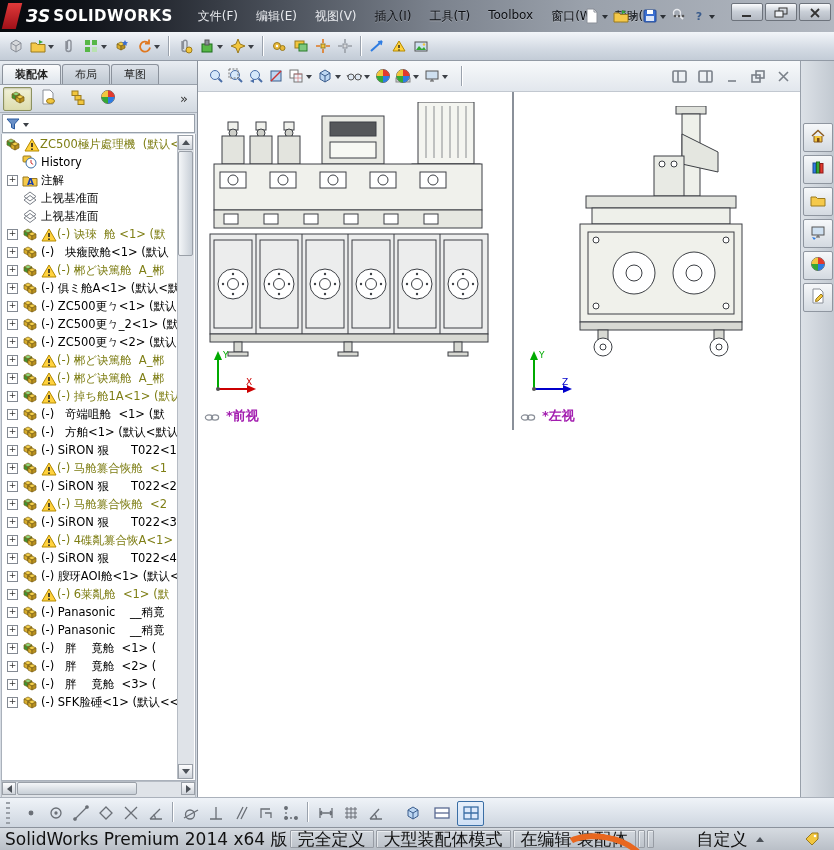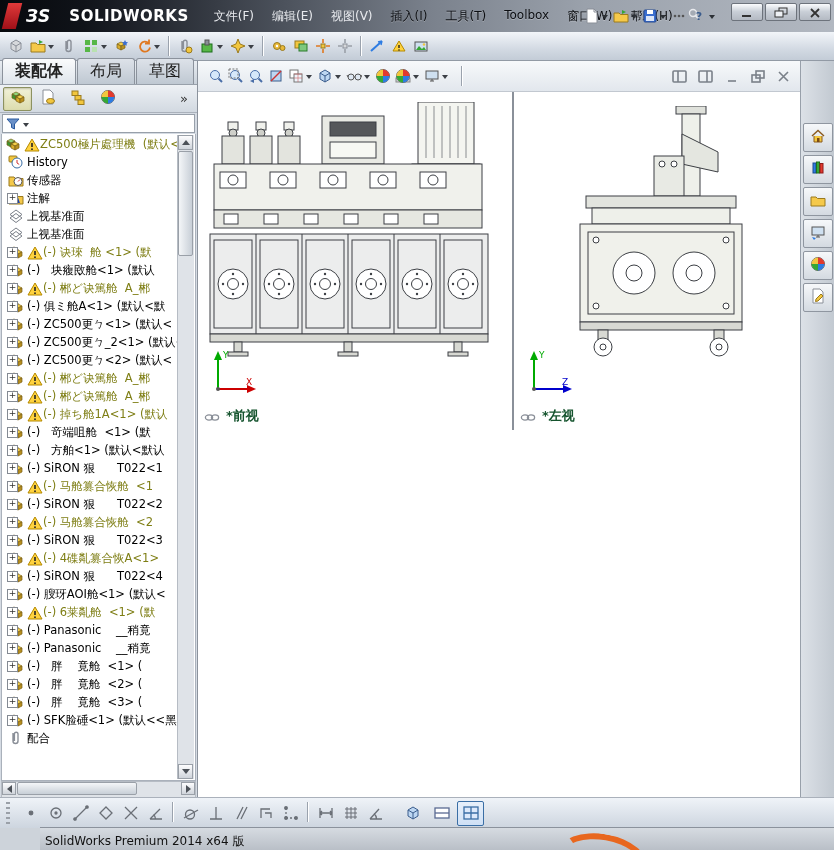--- a/index.html
+++ b/index.html
@@ -4,21 +4,21 @@
 <style>
   html,body{margin:0;padding:0;background:#9aa0a8;}
   .app{position:relative;width:834px;height:850px;overflow:hidden;
        font-family:"DejaVu Sans","Liberation Sans",sans-serif;font-size:12px;
        background:#cdd3da;user-select:none;}
   
   .titlebar{position:absolute;top:0;left:0;right:0;height:32px;display:flex;align-items:center;
     background:linear-gradient(90deg,#07090d 0%,#101319 10%,#23272f 18%,#4c525c 34%,#7b828d 52%,#9aa1ab 70%,#b2b8c1 100%);}
   .logo{display:flex;align-items:center;height:32px;padding-left:2px;}
   .logo-red{width:14px;height:26px;background:linear-gradient(180deg,#e03a3a,#a01018);transform:skewX(-14deg);margin:0 7px 0 3px;}
-  .logo-mark{color:#fff;font-weight:bold;font-style:italic;font-size:17px;margin-right:19px;}
+  .logo-mark{color:#fff;font-weight:bold;font-style:italic;font-size:17px;margin-right:3px;}
   .logo-text{color:#fff;font-weight:bold;font-size:15px;letter-spacing:.5px;}
   .menus{display:flex;margin-left:16px;height:22px;}
   .menu-item{padding:3px 9px;color:#0c0e12;text-shadow:0 1px 0 rgba(255,255,255,.25);cursor:default;}
   .menu-item:nth-child(-n+3){color:#e8eaee;text-shadow:none;}
   .pinicon{width:18px;height:18px;margin-left:4px;}
   .qat{position:absolute;right:116px;top:3px;display:flex;align-items:center;height:26px;}
   .tbtn{display:inline-flex;align-items:center;height:22px;padding:1px 2px;border-radius:2px;}
   .tbtn .ic{width:16px;height:16px;display:inline-block;}
   .caret{width:0;height:0;border-left:3px solid transparent;border-right:3px solid transparent;border-top:4px solid #3c4046;margin:2px 1px 0 2px;}
   .qat .caret{border-top-color:#2c3036;}
@@ -29,32 +29,32 @@
   .tbrow{position:absolute;top:32px;left:0;right:0;height:28px;display:flex;align-items:center;padding-left:5px;
     background:linear-gradient(#f2f5f9,#d3dae3 60%,#c3ccd7);border-bottom:1px solid #929aa5;}
   .tbrow .tbtn{height:24px;margin:0 1px;}
   .tbsep{width:1px;height:20px;background:#9aa2ad;margin:0 4px;border-right:1px solid #fff;}
   
   .lpanel{position:absolute;top:61px;left:0;width:197px;bottom:52px;background:#d5dbe3;
     border-right:1px solid #8b929c;display:flex;flex-direction:column;}
   .ltabs{height:23px;display:flex;align-items:flex-end;background:linear-gradient(#e9edf2,#c9d1da);
     border-bottom:1px solid #98a0aa;padding-left:2px;}
   .ltab{padding:2px 12px 2px;margin-right:1px;border:1px solid #8b929c;border-bottom:none;
-    border-radius:3px 3px 0 0;background:linear-gradient(#dde2e9,#bfc8d2);font-size:16px;color:#222;}
+    border-radius:3px 3px 0 0;background:linear-gradient(#dde2e9,#bfc8d2);font-size:11px;color:#222;}
   .ltab.active{background:linear-gradient(#fafbfc,#dfe5ec);font-weight:bold;}
   .ptb{height:25px;display:flex;align-items:center;background:linear-gradient(#eef1f5,#d2d9e1);
     border-bottom:1px solid #aab1bb;padding:1px 3px;}
   .pbtn{width:27px;height:22px;display:inline-flex;align-items:center;justify-content:center;
     border:1px solid transparent;border-radius:2px;margin-right:1px;}
   .pbtn.active{border-color:#8c9160;background:linear-gradient(#f2f2d8,#dcdcae);box-shadow:inset 0 1px 2px rgba(0,0,0,.2);}
   .chev{margin-left:auto;padding-right:6px;color:#333;font-size:13px;}
   .filterrow{height:17px;margin:1px 2px;background:#fff;border:1px solid #98a0aa;display:flex;align-items:center;padding-left:2px;}
   .tree{flex:1;position:relative;background:#fff;border:1px solid #aab1bb;border-top:none;margin:0 1px;overflow:hidden;}
   .treerows{position:absolute;top:1px;left:1px;right:17px;}
-  .trow{height:18px;display:flex;align-items:center;white-space:pre;font-size:11.5px;position:relative;padding-left:5px;overflow:hidden;}
+  .trow{height:18px;display:flex;align-items:center;white-space:pre;font-size:11.5px;position:relative;padding-left:19px;overflow:hidden;}
   .trow.root{padding-left:2px;}
   .trow .plus{position:absolute;left:4px;top:4px;width:9px;height:9px;border:1px solid #848a93;background:#fff;
     font-size:9px;line-height:7px;text-align:center;color:#333;}
   .ticon{width:16px;height:16px;margin-right:3px;flex:0 0 auto;}
   .wicon{width:14px;height:14px;margin-right:2px;flex:0 0 auto;}
   .tlabel{color:#000;}
   .trow.warn .tlabel{color:#7e7e14;}
   .vscroll{position:absolute;top:1px;right:1px;width:16px;bottom:1px;background:#dfe3e8;border-left:1px solid #b6bcc4;}
   .varrow{position:absolute;left:0;width:15px;height:15px;background:linear-gradient(#fdfdfe,#cfd4db);
     border:1px solid #9aa0a8;box-sizing:border-box;display:flex;align-items:center;justify-content:center;}
@@ -75,40 +75,40 @@
   .headsup{height:30px;display:flex;align-items:center;padding-left:8px;
     background:linear-gradient(#f7f9fb,#e2e7ed);border-bottom:1px solid #c2c8d0;}
   .headsup .tbtn{height:24px;}
   .docctl{margin-left:auto;margin-right:6px;display:flex;gap:4px;}
   .docbtn{width:22px;height:16px;display:flex;align-items:center;justify-content:center;}
   .vps{position:absolute;top:31px;left:0;right:0;bottom:0;display:grid;
     grid-template-columns:314px 2px 1fr;grid-template-rows:336px 2px 1fr;}
   .vdiv{background:#8a9099;}
   .vp{position:relative;background:#fff;overflow:hidden;}
   .vplabel{position:absolute;left:6px;bottom:3px;display:flex;align-items:center;gap:4px;
-    font-weight:bold;font-size:13px;color:#14532d;}
+    font-weight:bold;font-size:13px;color:#a21caf;}
   .triad{position:absolute;left:8px;bottom:24px;}
   
   .taskpane{position:absolute;top:61px;right:0;width:34px;bottom:52px;
     background:linear-gradient(90deg,#dce1e7,#c2c9d1);border-left:1px solid #98a0aa;
     display:flex;flex-direction:column;align-items:center;padding-top:62px;gap:3px;box-sizing:border-box;}
   .taskbtn{width:28px;height:27px;border:1px solid #8f96a0;border-radius:2px;
     background:linear-gradient(#f6f8fa,#d4dae1);display:flex;align-items:center;justify-content:center;}
   
   .sketchbar{position:absolute;bottom:22px;left:0;right:0;height:30px;display:flex;align-items:center;
     background:linear-gradient(#eff3f8,#cdd5df);border-top:1px solid #aab1bb;padding-left:6px;}
   .grip{width:4px;height:22px;margin-right:8px;
     background:repeating-linear-gradient(180deg,#9aa0a8 0 2px,transparent 2px 5px);}
   .skbtn{width:23px;height:23px;display:inline-flex;align-items:center;justify-content:center;margin:0 1px;}
   .vlbtn{width:25px;height:23px;display:inline-flex;align-items:center;justify-content:center;
     border:1px solid transparent;border-radius:2px;margin:0 1px;}
   .vlbtn.active{border-color:#3a6ea5;background:linear-gradient(#e7f0fb,#cfe0f5);}
   
-  .statusbar{position:absolute;bottom:0;left:0;right:0;height:22px;display:flex;align-items:flex-end;
-    background:linear-gradient(#d6dbe1,#b9bfc7);border-top:1px solid #8b929c;font-size:12px;color:#111;margin-left:40px;}
+  .statusbar{position:absolute;bottom:0;left:0;right:0;height:22px;display:flex;align-items:center;
+    background:linear-gradient(#d6dbe1,#b9bfc7);border-top:1px solid #8b929c;font-size:17px;color:#111;}
   .sb-product{margin-left:5px;white-space:pre;}
   .scells{margin-left:auto;display:flex;align-items:center;height:100%;}
   .scell{height:16px;line-height:16px;padding:0 7px;margin-right:2px;border:1px solid #979ca4;
     border-radius:1px;box-shadow:inset 1px 1px 0 rgba(255,255,255,.55);white-space:pre;}
   .scell.slim{width:5px;padding:0;}
   .scustom{display:flex;align-items:center;width:132px;justify-content:center;gap:8px;margin:0 8px;}
   .ucaret{width:0;height:0;border-left:4px solid transparent;border-right:4px solid transparent;border-bottom:5px solid #4c5158;}
   .tagicon{width:16px;height:16px;margin-right:14px;}
   
   .overlay-arc{position:absolute;left:556px;top:834px;width:80px;height:42px;
@@ -384,25 +384,20 @@
                 <circle cx="8" cy="12.2" r=".9" fill="#222"></circle>
               </svg></span>
           <span class="tlabel">ZC500極片處理機  (默认&lt;5</span>
         </div>
         <div>
             <div class="trow"><span class="ticon"><svg width="16" height="16" viewBox="0 0 16 16">
                   <rect x="1" y="2" width="8" height="6" rx="1" fill="#f2c63e" stroke="#9a7a1e"></rect>
                   <circle cx="9" cy="9" r="5" fill="#fff" stroke="#3a6ea5"></circle>
                   <path d="M9 6v3l2.2 1.4" stroke="#c33" fill="none"></path>
                 </svg></span><span class="tlabel">History</span></div>
-            <div class="trow"><span class="ticon"><svg width="16" height="16" viewBox="0 0 16 16">
-                  <path d="M1 5h5l1.5 1.5H15V14H1z" fill="#f5c94a" stroke="#9a7a1e"></path>
-                  <circle cx="10" cy="9.5" r="4" fill="#fff" stroke="#555"></circle>
-                  <path d="M10 9.5l2-2" stroke="#c33"></path>
-                </svg></span><span class="tlabel">传感器</span></div>
             <div class="trow"><span class="plus">+</span><span class="ticon"><svg width="16" height="16" viewBox="0 0 16 16">
                   <path d="M1 5h5l1.5 1.5H15V14H1z" fill="#f5c94a" stroke="#9a7a1e"></path>
                   <text x="8.5" y="13" font-size="9" font-weight="bold" fill="#1a3fae" text-anchor="middle">A</text>
                 </svg></span><span class="tlabel">注解</span></div>
             <div class="trow"><span class="ticon"><svg width="16" height="16" viewBox="0 0 16 16">
                   <path d="M8 2l6 4.5L8 11 2 6.5z" fill="none" stroke="#7a7f88"></path>
                   <path d="M8 5.5l6 4.5L8 14.5 2 10z" fill="none" stroke="#7a7f88"></path>
                 </svg></span><span class="tlabel">上视基准面</span></div>
             <div class="trow"><span class="ticon"><svg width="16" height="16" viewBox="0 0 16 16">
                   <path d="M8 2l6 4.5L8 11 2 6.5z" fill="none" stroke="#7a7f88"></path>
@@ -761,23 +756,20 @@
                     <path d="M2 5l4-2 4 2-4 2z" fill="#f4cf4a"></path>
                     <path d="M2 5v4l4 2v-4z" fill="#d9ae2e"></path>
                     <path d="M10 5v4l-4 2v-4z" fill="#b8901f"></path>
                   </g>
                   <g stroke="#7a5f14" stroke-width=".7">
                     <path d="M6 8l4-2 4 2-4 2z" fill="#f4cf4a"></path>
                     <path d="M6 8v4l4 2v-4z" fill="#d9ae2e"></path>
                     <path d="M14 8v4l-4 2v-4z" fill="#b8901f"></path>
                   </g>
                 </svg></span><span class="tlabel">(-) SFK脸硾&lt;1&gt; (默认&lt;&lt;黑</span></div>
-            <div class="trow"><span class="ticon"><svg width="16" height="16" viewBox="0 0 16 16">
-                  <path d="M5 3v8a2.5 2.5 0 0 0 5 0V4a1.8 1.8 0 0 0-3.6 0v7" fill="none" stroke="#8a8f98" stroke-width="1.4"></path>
-                </svg></span><span class="tlabel">配合</span></div>
           </div>
       </div>
       <div class="vscroll">
         <div class="varrow" style="top:0">
             <span class="tri up"></span>
           </div>
         <div class="vthumb"></div>
         <div class="varrow" style="bottom:0">
             <span class="tri down"></span>
           </div>
@@ -1351,16 +1343,33 @@
               <rect x="2" y="3" width="14" height="12" fill="#dce9fb" stroke="#3a6ea5"></rect>
               <path d="M9 3v12M2 9h14" stroke="#3a6ea5"></path>
             </g>
           </svg>
         </span>
       </span>
   </div>
 
   <div class="statusbar">
     <span class="sb-product">SolidWorks Premium 2014 x64 版</span>
+    <div class="scells">
+      <span style="display:flex;align-items:center;height:100%">
+          <div class="scell">完全定义</div>
+          <div class="scell">大型装配体模式</div>
+          <div class="scell">在编辑 装配体</div>
+        </span>
+      <div class="scell slim"></div>
+      <div class="scell slim"></div>
+      <div class="scustom">
+        <span>自定义</span>
+        <span class="ucaret"></span>
+      </div>
+      <span class="tagicon"><svg width="16" height="16" viewBox="0 0 16 16">
+            <path d="M2 8l6-6h6v6l-6 6z" fill="#f2c63e" stroke="#9a7a1e"></path>
+            <circle cx="11" cy="5" r="1.3" fill="#fff"></circle>
+          </svg></span>
+    </div>
   </div>
 
   <div class="overlay-arc"></div>
 </div>
 
 </body></html>

